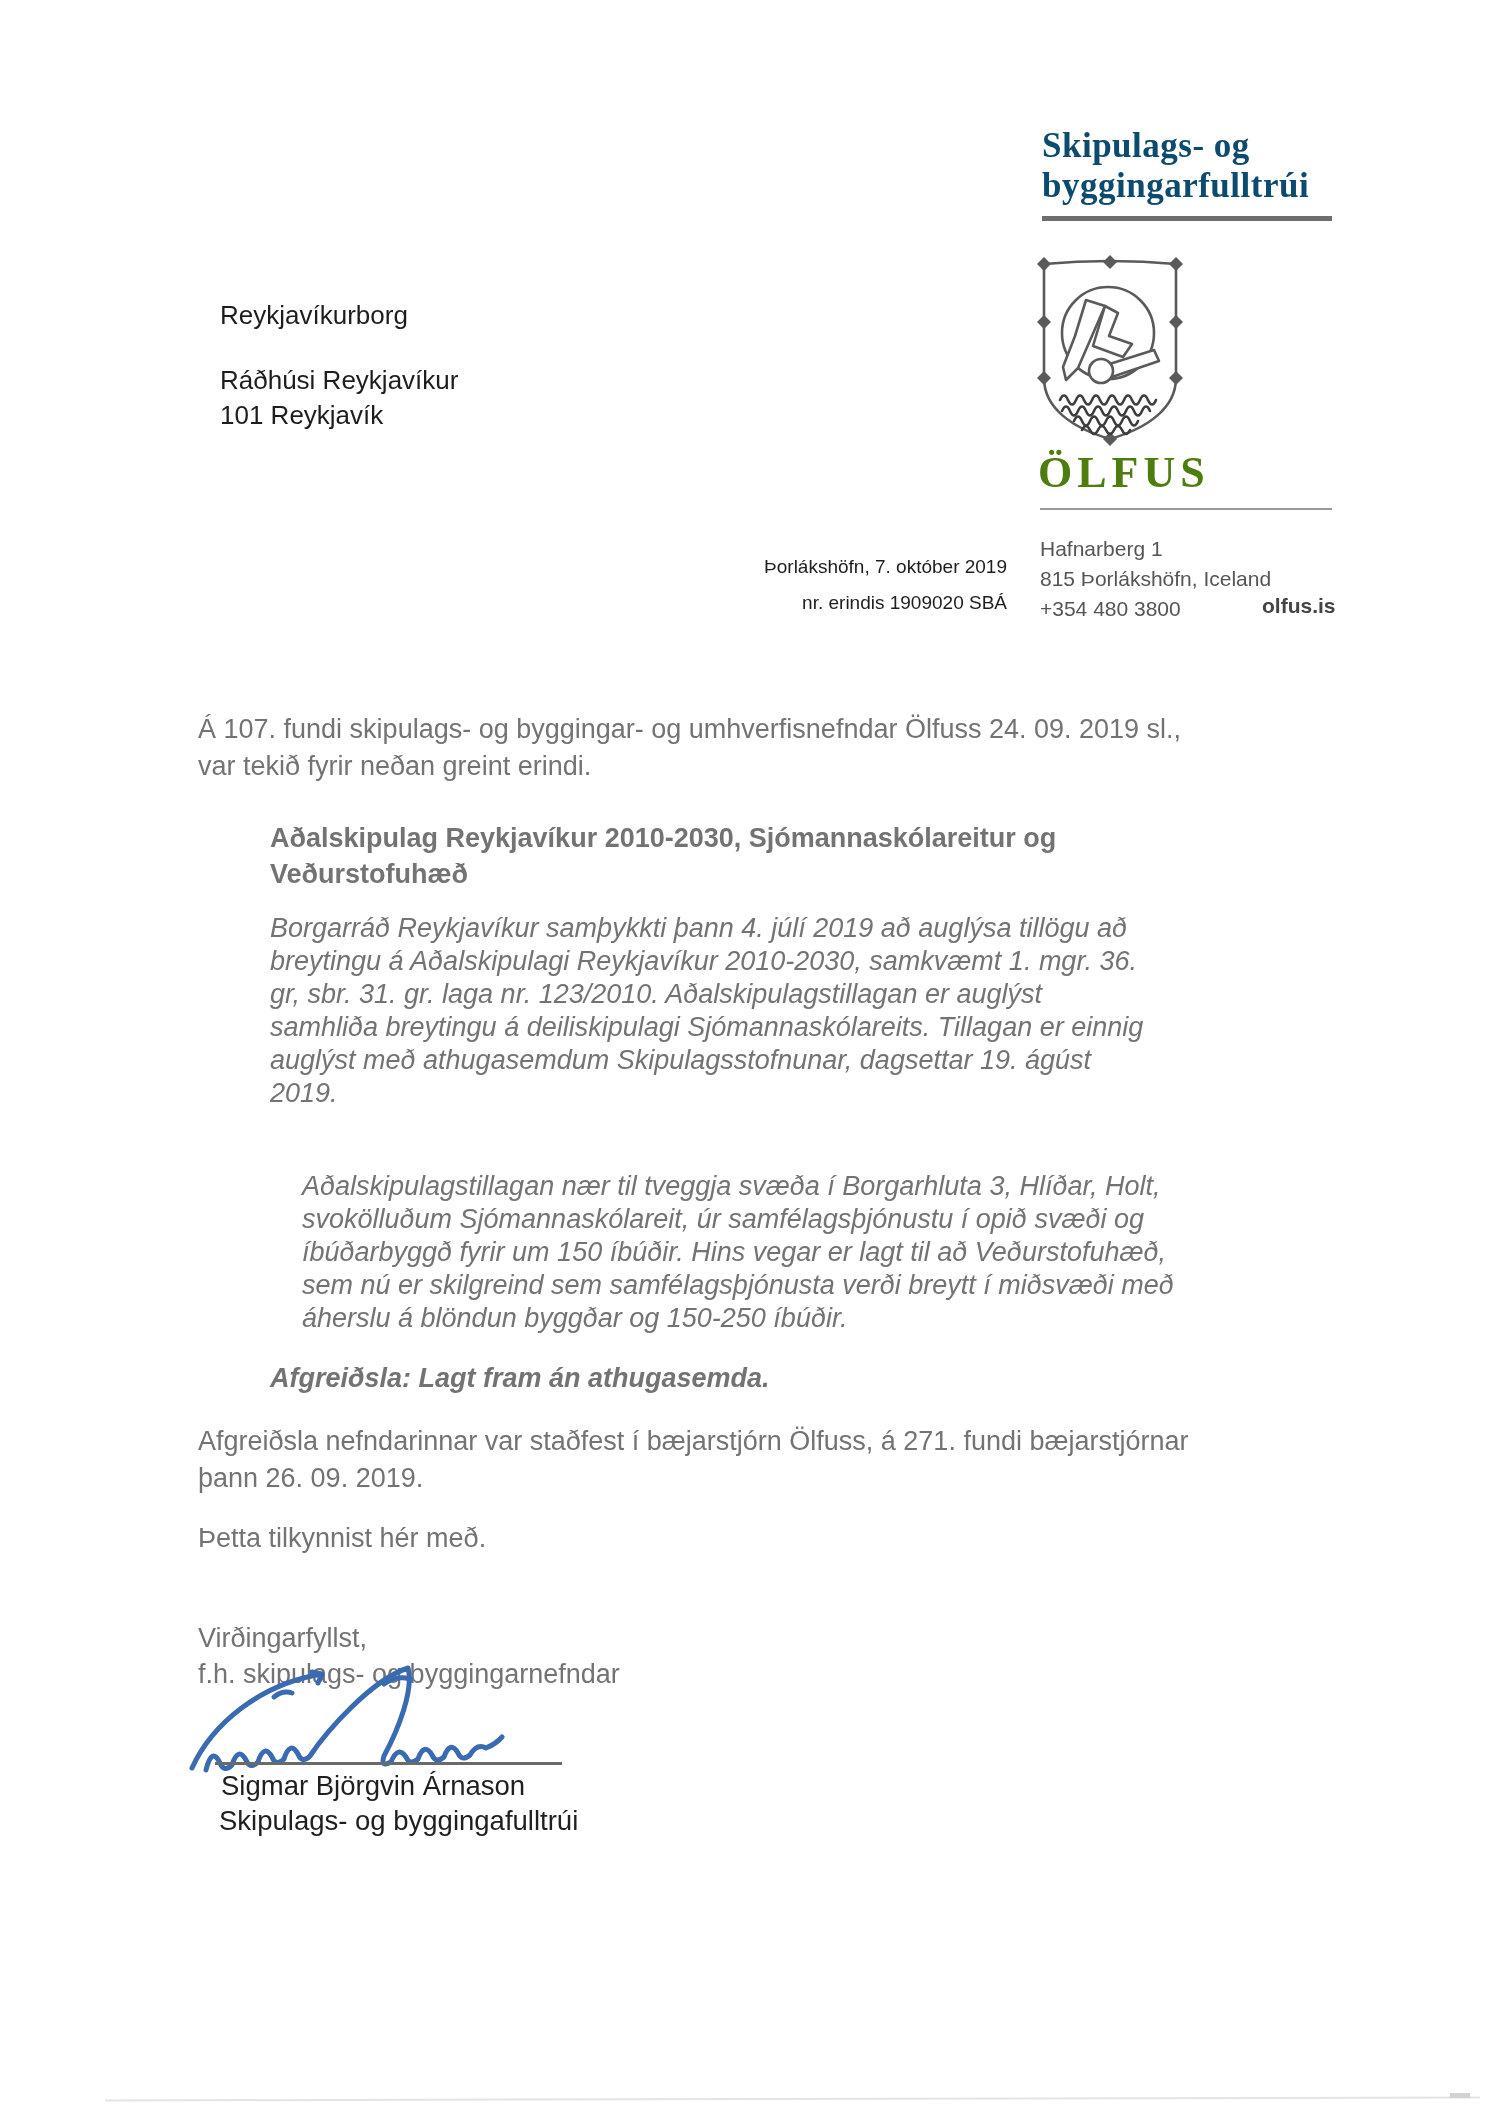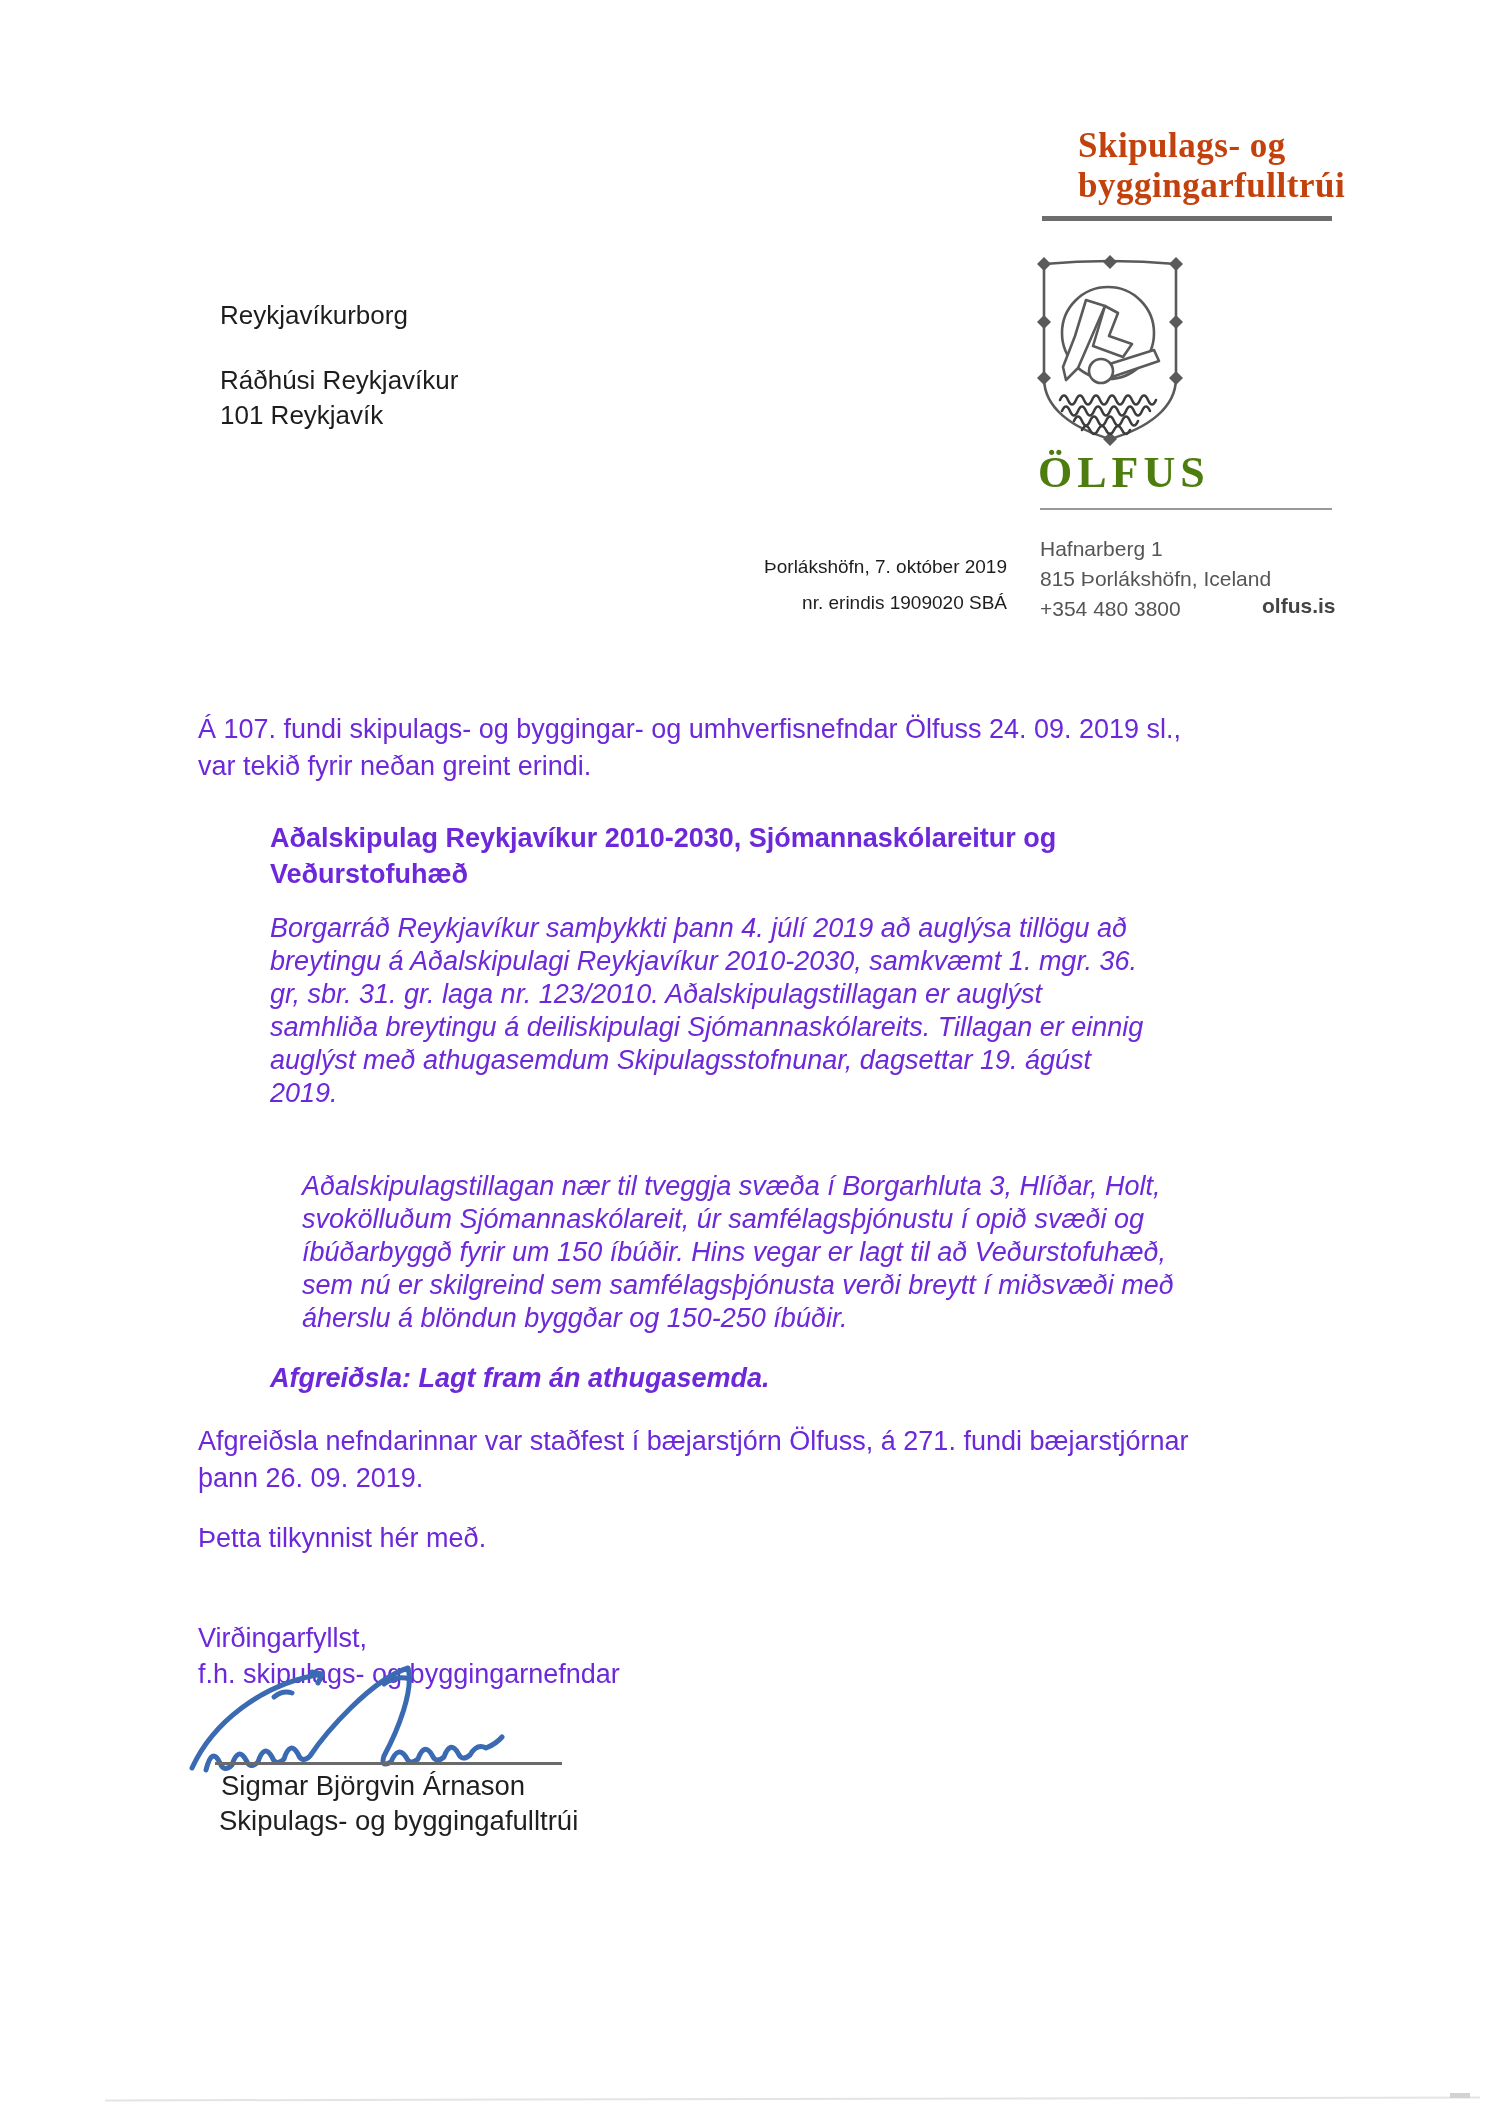--- a/index.html
+++ b/index.html
@@ -8,24 +8,24 @@
     width:1500px;height:2121px;
     background:#ffffff;
     overflow:hidden;
     font-family:"Liberation Sans", sans-serif;
     color:#1f1f1f;
   }
   .abs{position:absolute;}
 
   
   .lh-title{
-    left:1078px;top:126px;
+    left:1042px;top:126px;
     font-family:"Liberation Serif", serif;
     font-weight:bold;font-size:35px;line-height:40px;
-    color:#c2410c;letter-spacing:0.5px;
+    color:#0c4a6e;letter-spacing:0.5px;
   }
   .lh-underline{left:1042px;top:216px;width:290px;height:5px;background:#6d6d6d;}
 
   .org-name{
     left:1038px;top:447px;
     font-family:"Liberation Serif", serif;
     font-weight:600;font-size:44px;color:#4d7c0f;letter-spacing:5px;
   }
   .org-divider{left:1040px;top:508px;width:292px;height:2px;background:#999999;}
   .org-line{font-size:21px;line-height:30px;color:#555555;}
@@ -40,21 +40,21 @@
   .rcpt2{left:220px;top:365px;text-align:center;}
   .rcpt3{left:220px;top:400px;}
 
   
   .dateline{
     left:500px;top:549px;width:507px;
     text-align:right;font-size:19px;line-height:36px;color:#1d1d1d;
   }
 
   
-  .bline{font-size:27px;line-height:37px;white-space:nowrap;color:#6d28d9;}
+  .bline{font-size:27px;line-height:37px;white-space:nowrap;color:#737373;}
   .intro{left:198px;top:711px;}
   .subject{left:270px;top:820px;font-weight:bold;line-height:36px;}
   .ital{left:270px;font-style:italic;line-height:33px;}
   .para1{top:912px;}
   .para2{top:1170px;margin-left:32px;}
   .decision{left:270px;top:1360px;font-weight:bold;font-style:italic;}
   .confirm{left:198px;top:1423px;}
   .closing{left:198px;top:1520px;}
   .signoff{left:198px;top:1620px;line-height:36px;}
 

